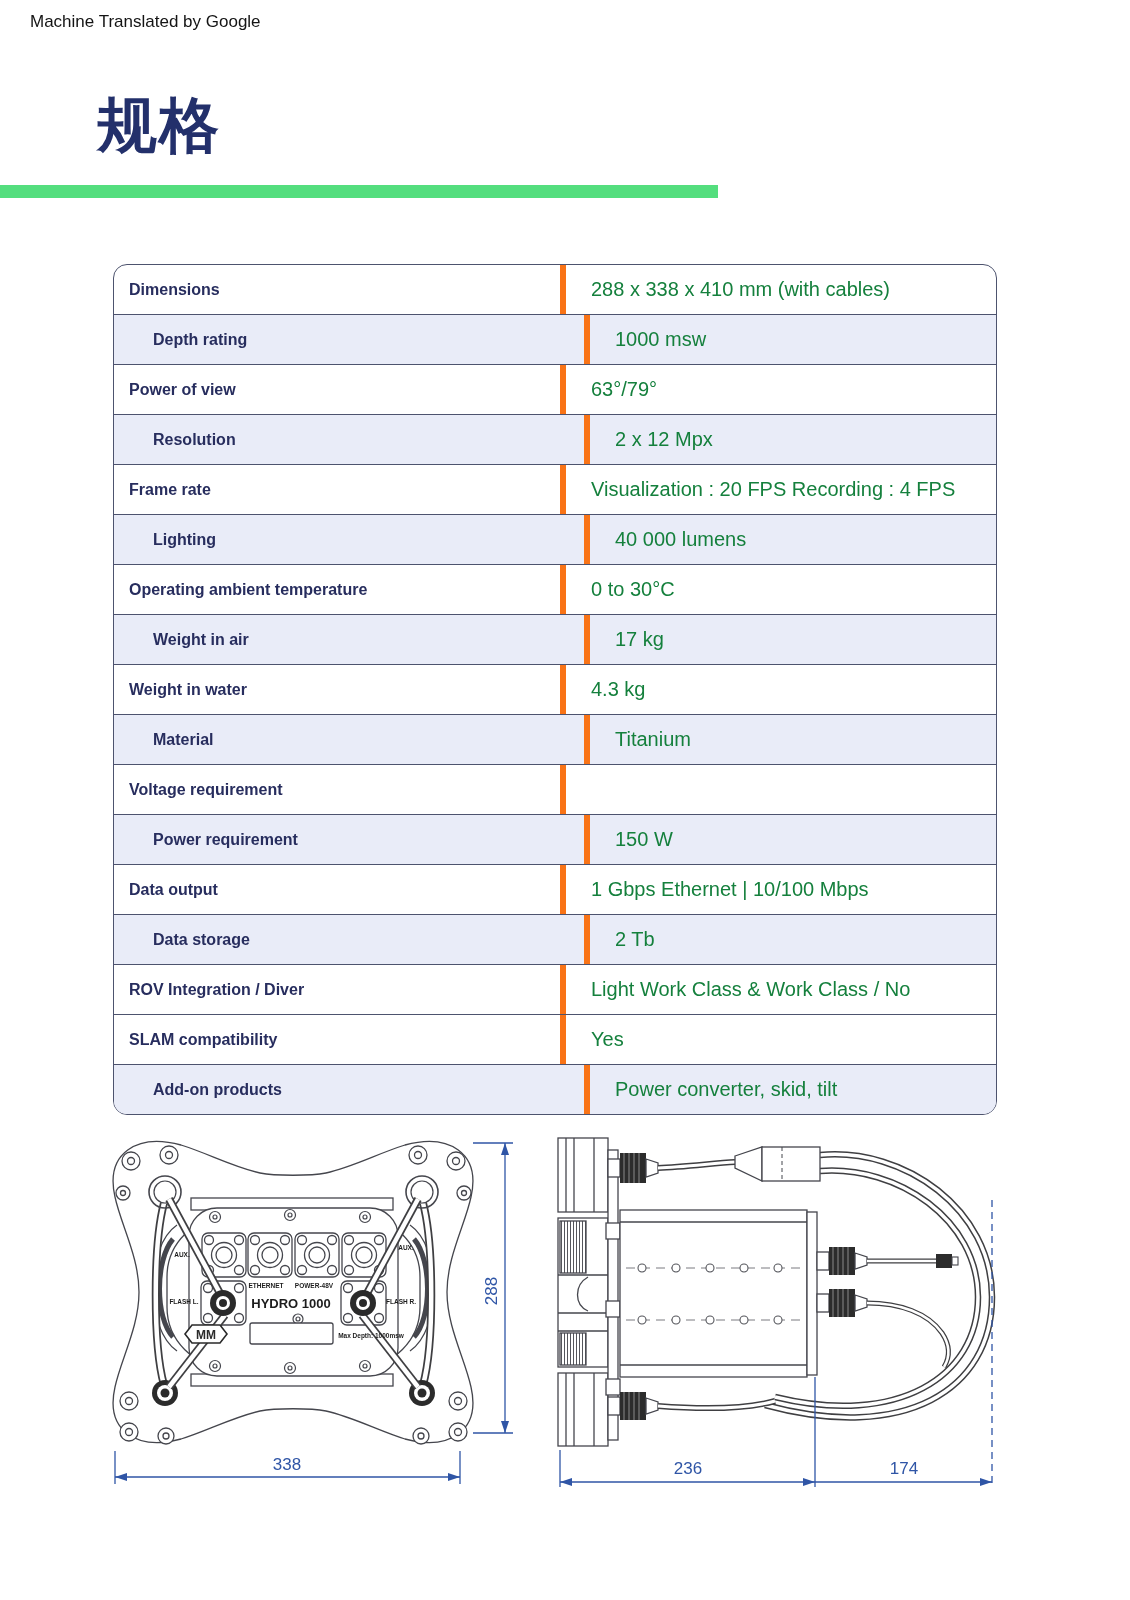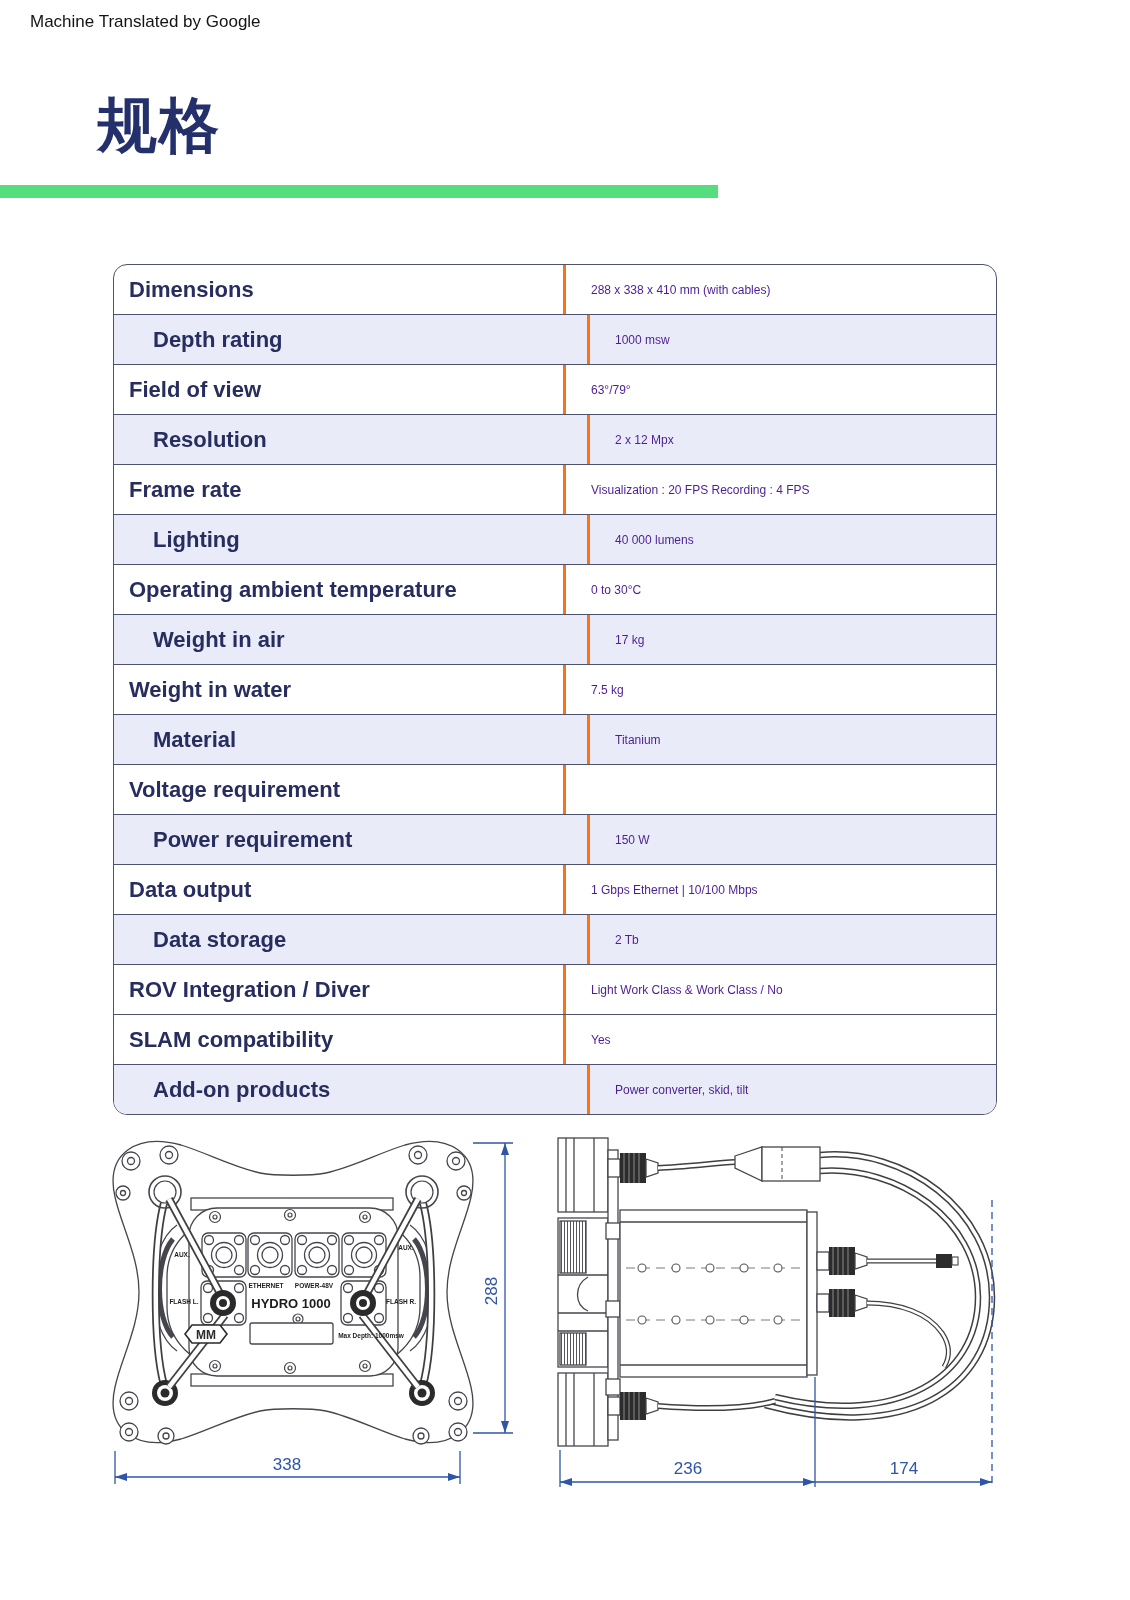--- a/index.html
+++ b/index.html
@@ -6,25 +6,25 @@
   .page{position:relative;width:1130px;height:1600px;background:#ffffff;overflow:hidden;
         font-family:"Liberation Sans",sans-serif;color:#262c5e;}
   .notice{position:absolute;left:30px;top:12px;font-size:17px;color:#141414;}
   .title{position:absolute;left:97px;top:86px;font-size:60px;font-weight:700;color:#23306b;letter-spacing:2px;}
   .greenbar{position:absolute;left:0;top:185px;width:718px;height:13px;background:#54de7e;}
   .spec-table{position:absolute;left:113px;top:264px;width:882px;
               border:1.5px solid #4d536e;border-radius:14px;overflow:hidden;background:#fff;}
   .spec-row{display:flex;height:49px;border-top:1px solid #4d536e;}
   .spec-row:first-child{border-top:none;}
   .spec-row.alt{background:#e9ecf8;padding-left:24px;}
-  .spec-label{width:452px;box-sizing:border-box;border-right:3px solid #f97316;
+  .spec-label{width:452px;box-sizing:border-box;border-right:6px solid #f97316;
               display:flex;align-items:center;padding-left:15px;
-              font-size:22px;font-weight:700;color:#272d5e;}
+              font-size:16px;font-weight:700;color:#272d5e;}
   .spec-value{flex:1;display:flex;align-items:center;padding-left:25px;
-              font-size:12px;font-weight:400;color:#4c1d95;text-align:right;}
+              font-size:20px;font-weight:400;color:#15803d;text-align:right;}
   .draw{position:absolute;}
   svg text{font-family:"Liberation Sans",sans-serif;}
   .dimtxt{fill:#2f55a6;font-size:17px;}
   .lbl{fill:#1d1d1d;font-weight:700;}
 </style>
 </head>
 <body>
 
 <div class="page">
 
@@ -37,21 +37,21 @@
       <div class="spec-label">Dimensions</div>
       <div class="spec-value">288 x 338 x 410 mm (with cables)</div>
     </div>
 
     <div class="spec-row alt">
       <div class="spec-label">Depth rating</div>
       <div class="spec-value">1000 msw</div>
     </div>
 
     <div class="spec-row">
-      <div class="spec-label">Field of view</div>
+      <div class="spec-label">Power of view</div>
       <div class="spec-value">63°/79°</div>
     </div>
 
     <div class="spec-row alt">
       <div class="spec-label">Resolution</div>
       <div class="spec-value">2 x 12 Mpx</div>
     </div>
 
     <div class="spec-row">
       <div class="spec-label">Frame rate</div>
@@ -68,21 +68,21 @@
       <div class="spec-value">0 to 30°C</div>
     </div>
 
     <div class="spec-row alt">
       <div class="spec-label">Weight in air</div>
       <div class="spec-value">17 kg</div>
     </div>
 
     <div class="spec-row">
       <div class="spec-label">Weight in water</div>
-      <div class="spec-value">7.5 kg</div>
+      <div class="spec-value">4.3 kg</div>
     </div>
 
     <div class="spec-row alt">
       <div class="spec-label">Material</div>
       <div class="spec-value">Titanium</div>
     </div>
 
     <div class="spec-row">
       <div class="spec-label">Voltage requirement</div>
     </div>

